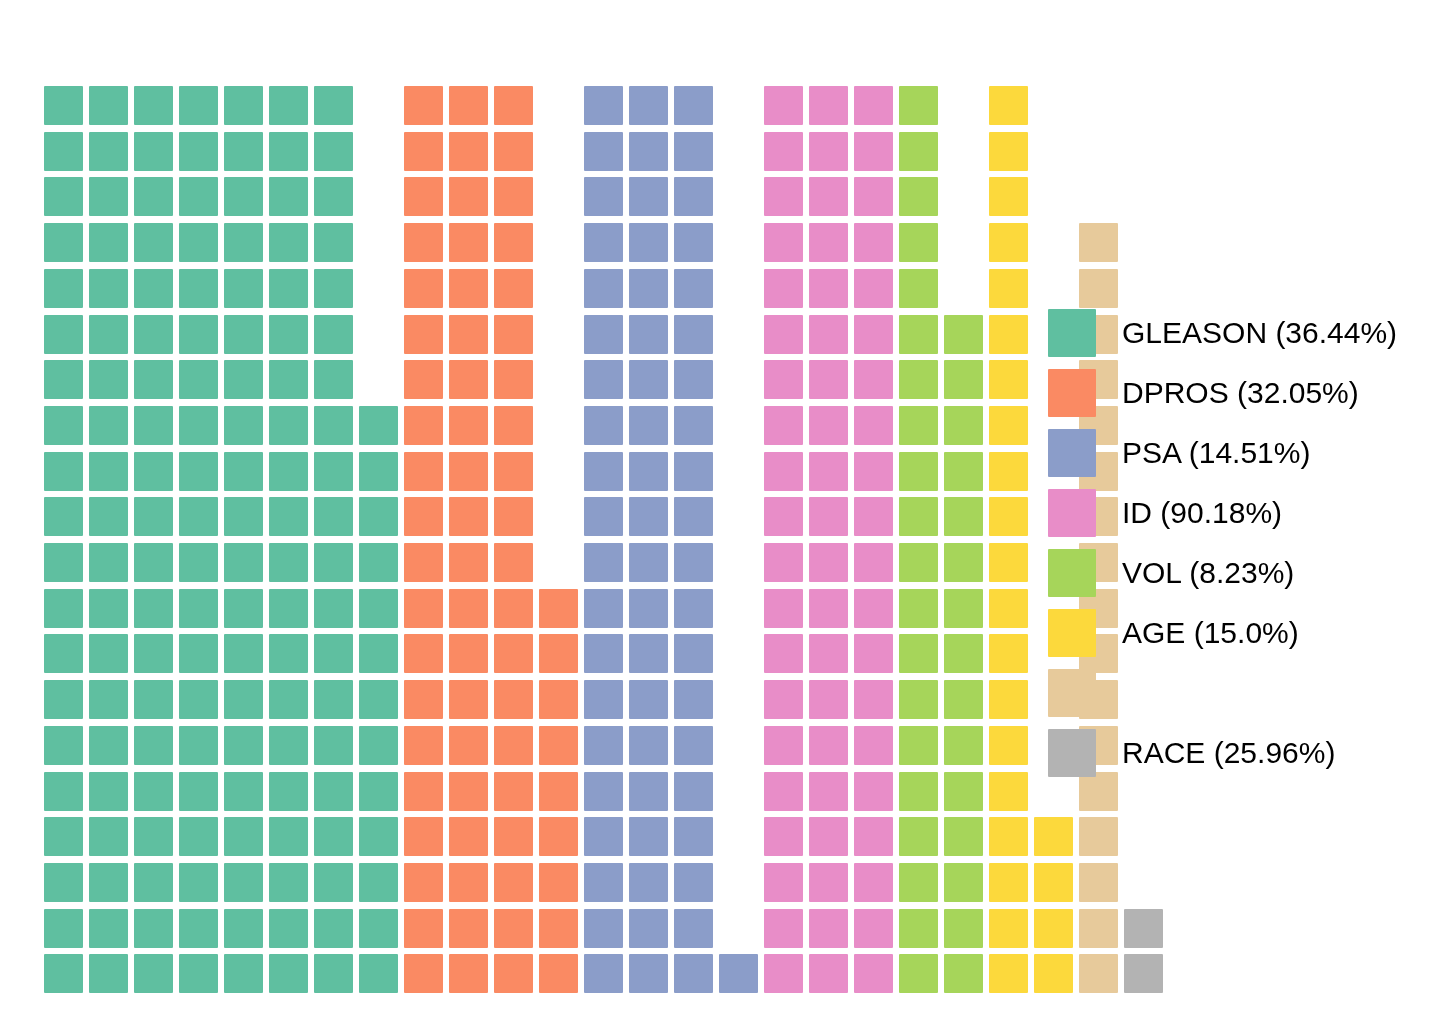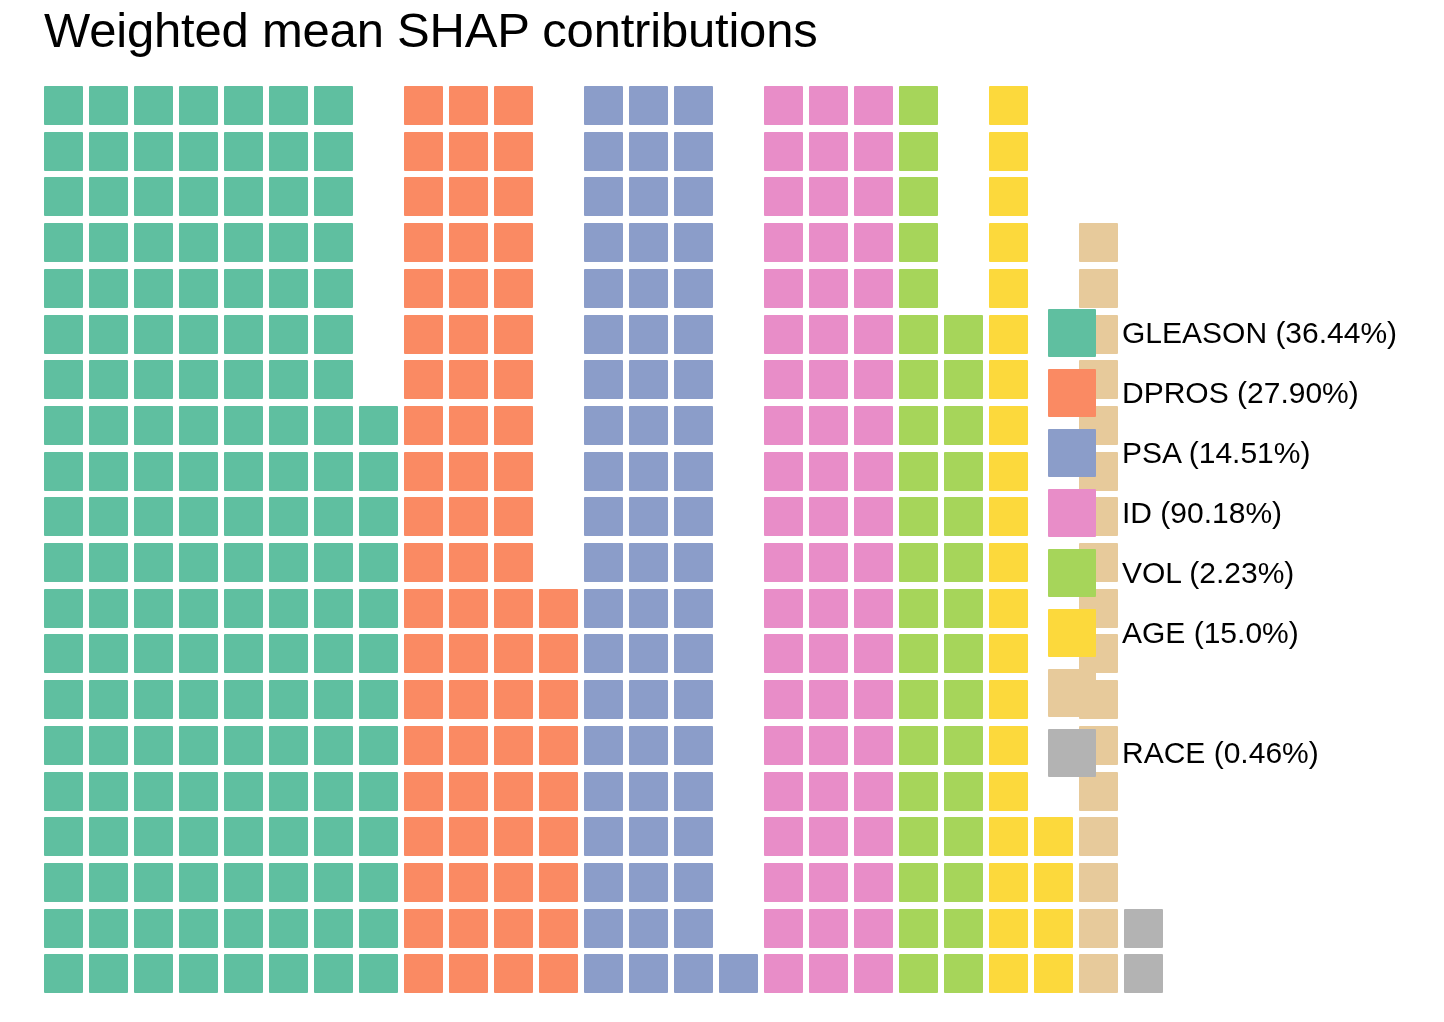--- a/index.html
+++ b/index.html
@@ -74,21 +74,20 @@
     color: #000000;
     white-space: nowrap;
     line-height: 34px;
   }
 </style>
 </head>
 <body>
 
 <div id="chart-root">
 
-  <div id="chart-title">Weighted mean SHAP contributions</div>
 
   <div id="waffle-area">
       <div class="waffle-cell" style="left: 0px; top: 868.3px; background: rgb(95, 191, 160);"></div>
       <div class="waffle-cell" style="left: 0px; top: 822.6px; background: rgb(95, 191, 160);"></div>
       <div class="waffle-cell" style="left: 0px; top: 776.9px; background: rgb(95, 191, 160);"></div>
       <div class="waffle-cell" style="left: 0px; top: 731.2px; background: rgb(95, 191, 160);"></div>
       <div class="waffle-cell" style="left: 0px; top: 685.5px; background: rgb(95, 191, 160);"></div>
       <div class="waffle-cell" style="left: 0px; top: 639.8px; background: rgb(95, 191, 160);"></div>
       <div class="waffle-cell" style="left: 0px; top: 594.1px; background: rgb(95, 191, 160);"></div>
       <div class="waffle-cell" style="left: 0px; top: 548.4px; background: rgb(95, 191, 160);"></div>
@@ -507,40 +506,40 @@
       <div class="waffle-cell" style="left: 1080px; top: 822.6px; background: rgb(179, 179, 179);"></div>
     </div>
 
   <div id="legend">
       <div class="legend-row">
         <div class="legend-swatch" style="background: rgb(95, 191, 160);"></div>
         <div class="legend-label">GLEASON (36.44%)</div>
       </div>
       <div class="legend-row">
         <div class="legend-swatch" style="background: rgb(250, 138, 99);"></div>
-        <div class="legend-label">DPROS (27.90%)</div>
+        <div class="legend-label">DPROS (32.05%)</div>
       </div>
       <div class="legend-row">
         <div class="legend-swatch" style="background: rgb(139, 157, 201);"></div>
         <div class="legend-label">PSA (14.51%)</div>
       </div>
       <div class="legend-row">
         <div class="legend-swatch" style="background: rgb(232, 141, 200);"></div>
         <div class="legend-label">ID (90.18%)</div>
       </div>
       <div class="legend-row">
         <div class="legend-swatch" style="background: rgb(166, 213, 90);"></div>
-        <div class="legend-label">VOL (2.23%)</div>
+        <div class="legend-label">VOL (8.23%)</div>
       </div>
       <div class="legend-row">
         <div class="legend-swatch" style="background: rgb(252, 217, 60);"></div>
         <div class="legend-label">AGE (15.0%)</div>
       </div>
       <div class="legend-row">
         <div class="legend-swatch" style="background: rgb(231, 202, 155);"></div>
       </div>
       <div class="legend-row">
         <div class="legend-swatch" style="background: rgb(179, 179, 179);"></div>
-        <div class="legend-label">RACE (0.46%)</div>
+        <div class="legend-label">RACE (25.96%)</div>
       </div>
     </div>
 
 </div>
 
 </body></html>

